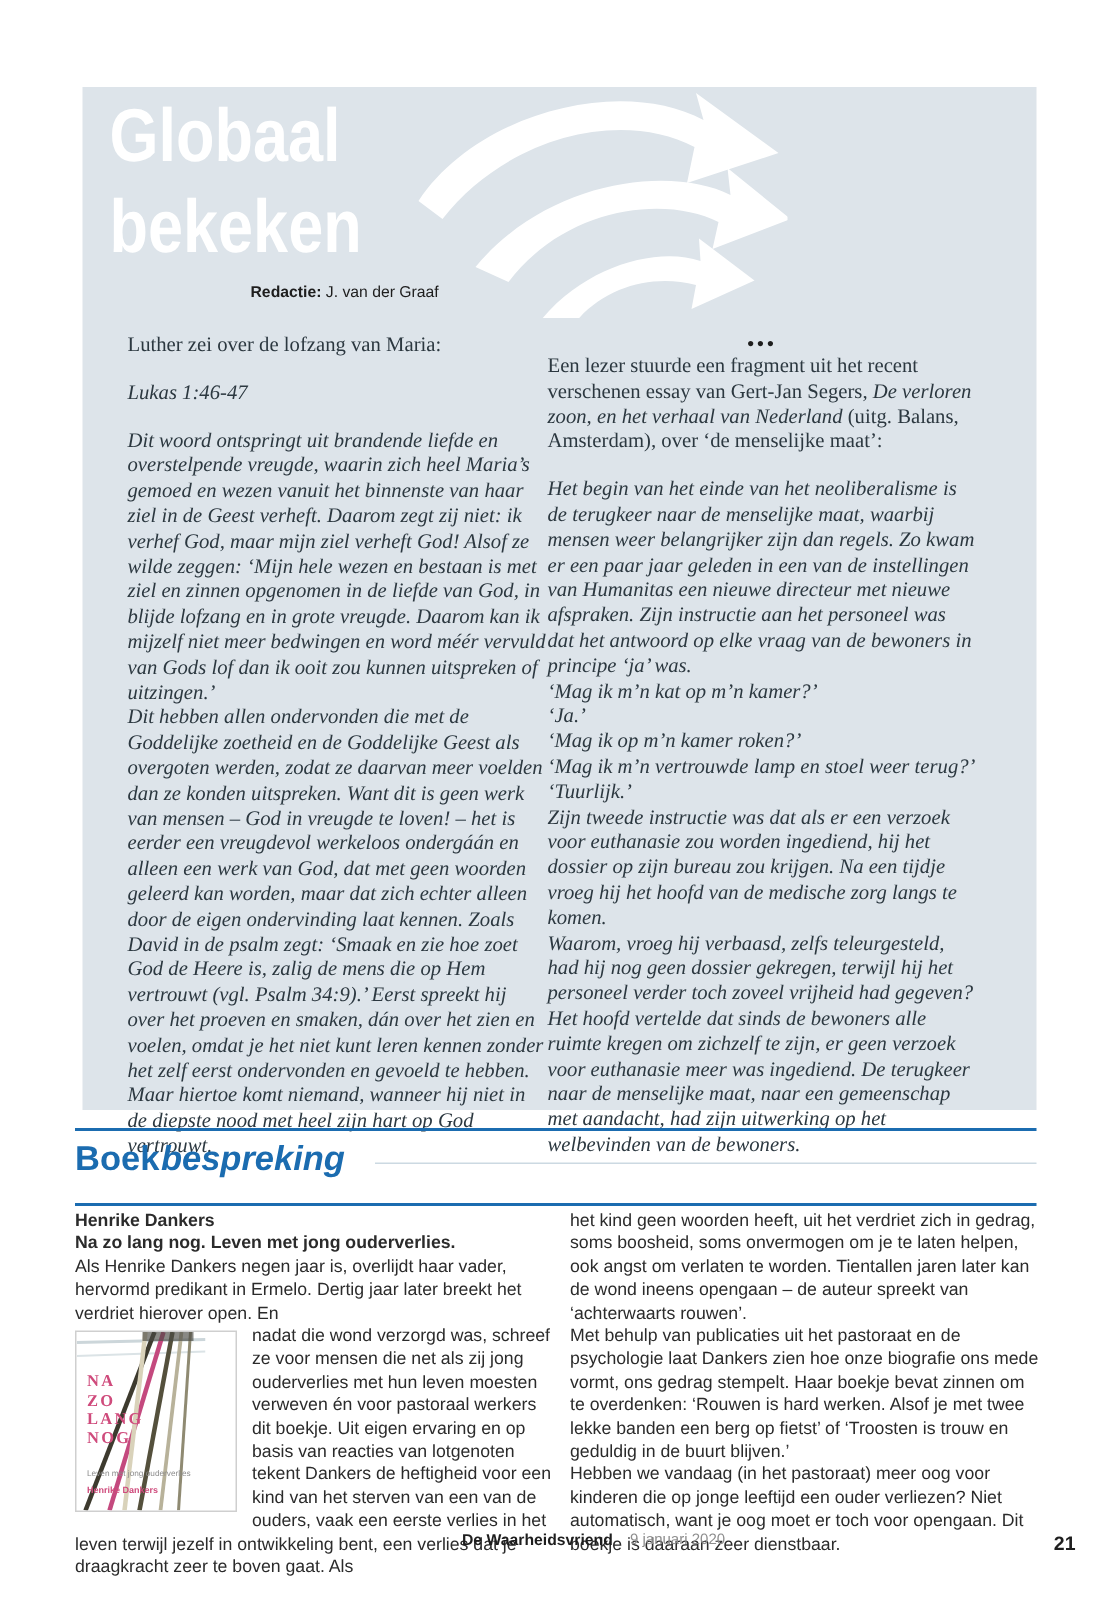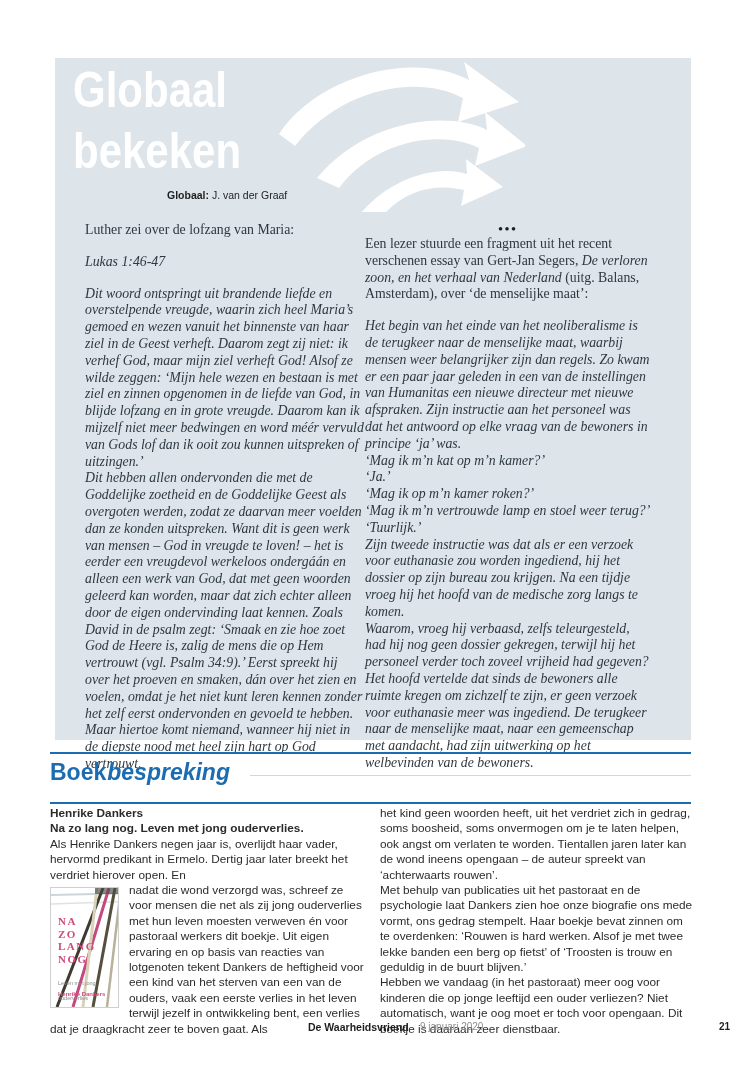--- a/index.html
+++ b/index.html
@@ -51,60 +51,60 @@
   }
   
   .review {
     position:absolute; left:50px; top:806px; width:645px;
     display:flex; gap:12px; font-size:11.8px; line-height:15.4px; color:#2b2b2b;
   }
   .rev-l { width:318px; }
   .rev-r { width:315px; }
   .rev-head { font-weight:bold; }
   .cover {
-    float:left; width:69px; height:121px; margin:4px 10px 2px 0;
+    float:left; width:108px; height:121px; margin:4px 10px 2px 0;
     background:#ffffff; border:1px solid #cfcfcf; position:relative; overflow:hidden;
   }
   .cover-title {
     position:absolute; left:7px; top:27px;
     font-family:"Liberation Serif", serif; font-size:11px; line-height:12.5px;
     letter-spacing:1.5px; color:#cf4b7c; font-weight:bold;
   }
   .cover-sub {
     position:absolute; left:7px; top:88px; font-size:5.5px; color:#8c8c8c;
   }
   .cover-auth {
     position:absolute; left:7px; top:99px; font-size:6px; color:#cf4b7c; font-weight:bold;
   }
   .reviewer { text-align:right; font-weight:bold; margin-top:1px; }
   
   .footer { position:absolute; left:0; top:1021px; width:738px; height:14px; font-size:10.5px; }
   .footer .journal { position:absolute; left:308px; font-weight:bold; color:#1e1e1e; }
   .footer .date { position:absolute; left:420px; color:#8d8d8d; font-size:10px; }
-  .footer .pagenum { position:absolute; right:8px; top:0; font-size:10px; font-weight:bold; color:#1e1e1e; }
+  .footer .pagenum { position:absolute; right:21px; top:0; font-size:13px; font-weight:bold; color:#1e1e1e; }
 </style>
 </head>
 <body>
 
 <div class="page">
 
   <div class="hero">
     <div class="hero-title">
       <div>Globaal</div>
       <div>bekeken</div>
     </div>
 
     <svg class="swoosh" width="260" height="152" viewBox="0 0 260 152">
       <path fill="#ffffff" d="M14,74 C52,16 148,-10 204,20 L199,2 L254,42 L193,62 L198,38 C148,12 72,32 30,86 Z"></path>
       <path fill="#ffffff" d="M52,118 C100,60 182,50 222,70 L220,52 L262,86 L210,106 L214,88 C178,70 112,78 74,128 Z"></path>
       <path fill="#ffffff" d="M92,158 C122,118 172,104 202,114 L201,99 L238,127 L196,146 L199,130 C168,122 132,132 112,164 Z"></path>
     </svg>
 
     <div class="redactie">
-      <b>Globaal:</b>
+      <b>Redactie:</b>
       <span>J. van der Graaf</span>
     </div>
 
     <div class="cols">
 
       <div class="col-l">
         <div>Luther zei over de lofzang van Maria:</div>
         <div class="gap"></div>
         <div class="it">Lukas 1:46-47</div>
         <div class="gap"></div>

